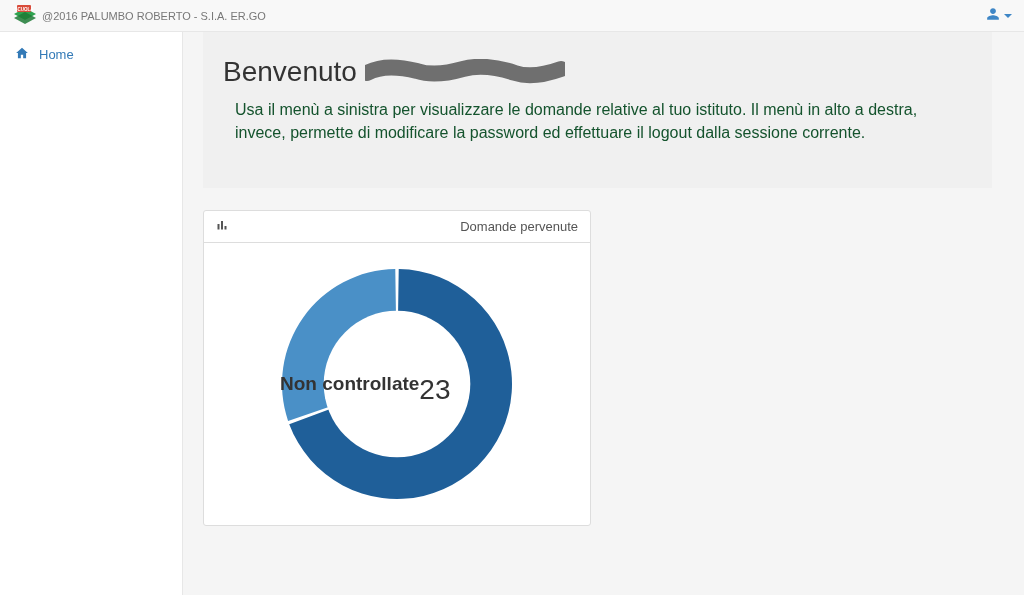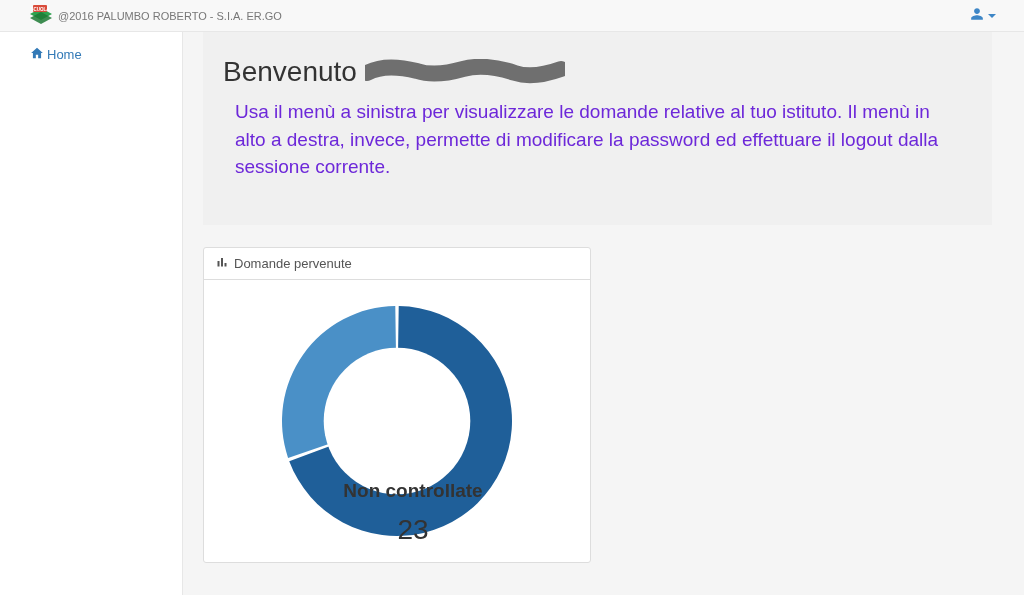--- a/index.html
+++ b/index.html
@@ -13,21 +13,21 @@
     overflow: hidden;
   }
   
   .topbar {
     height: 32px;
     background: #f8f8f8;
     border-bottom: 1px solid #e7e7e7;
     display: flex;
     align-items: center;
     justify-content: space-between;
-    padding: 0 28px;
+    padding: 0 12px;
   }
   .brand {
     display: flex;
     align-items: center;
     gap: 4px;
     font-size: 11px;
     color: #777;
   }
   .brand svg { display: block; }
   .user-dropdown {
@@ -51,22 +51,22 @@
   .layout { display: flex; height: calc(595px - 32px); }
   .sidebar {
     width: 183px;
     background: #fff;
     border-right: 1px solid #e7e7e7;
     padding-top: 6px;
   }
   .sidebar-item {
     display: flex;
     align-items: center;
-    gap: 3px;
-    padding: 8px 30px;
+    gap: 10px;
+    padding: 8px 15px;
     color: #337ab7;
     font-size: 13px;
     cursor: pointer;
   }
   .sidebar-item svg { fill: #337ab7; width: 14px; height: 14px; }
 
   .main {
     flex: 1;
     padding: 0 32px 20px 20px;
     overflow: hidden;
@@ -86,22 +86,22 @@
     gap: 8px;
     margin-bottom: 10px;
   }
   .redact {
     display: inline-block;
     width: 198px; height: 22px;
     position: relative;
   }
   .redact svg { position: absolute; left: 0; top: -2px; }
   .hero p.lead {
-    font-size: 19px;
-    color: #6d28d9;
+    font-size: 16px;
+    color: #14532d;
     line-height: 1.45;
     margin: 0 12px 16px 12px;
   }
   .hero p.alert-line {
     font-size: 17px;
     color: #333;
     line-height: 1.45;
   }
   .hero a.mod-link {
     color: #337ab7;
@@ -117,39 +117,40 @@
     border-radius: 3px;
   }
   .panel-header {
     padding: 8px 12px;
     border-bottom: 1px solid #ddd;
     font-size: 13px;
     color: #555;
     display: flex;
     align-items: center;
     gap: 6px;
+    justify-content: space-between;
   }
   .panel-header svg { width: 12px; height: 12px; fill: #555; }
   .panel-body {
     padding: 16px;
     display: flex;
     justify-content: center;
   }
   .donut-wrap {
     position: relative;
     width: 250px; height: 250px;
   }
   .donut-wrap svg { display: block; }
   .donut-center {
     position: absolute;
-    left: 16px; top: 0; width: 100%; height: 100%;
-    display: flex;
-    flex-direction: column;
-    align-items: center;
-    justify-content: flex-end;
+    left: 8px; top: 0; width: 100%; height: 100%;
+    display: flex;
+    flex-direction: row;
+    align-items: center;
+    justify-content: flex-start;
     pointer-events: none;
   }
   .donut-center .label {
     font-size: 19px;
     font-weight: 700;
     color: #333;
   }
   .donut-center .value {
     font-size: 28px;
     color: #333;

